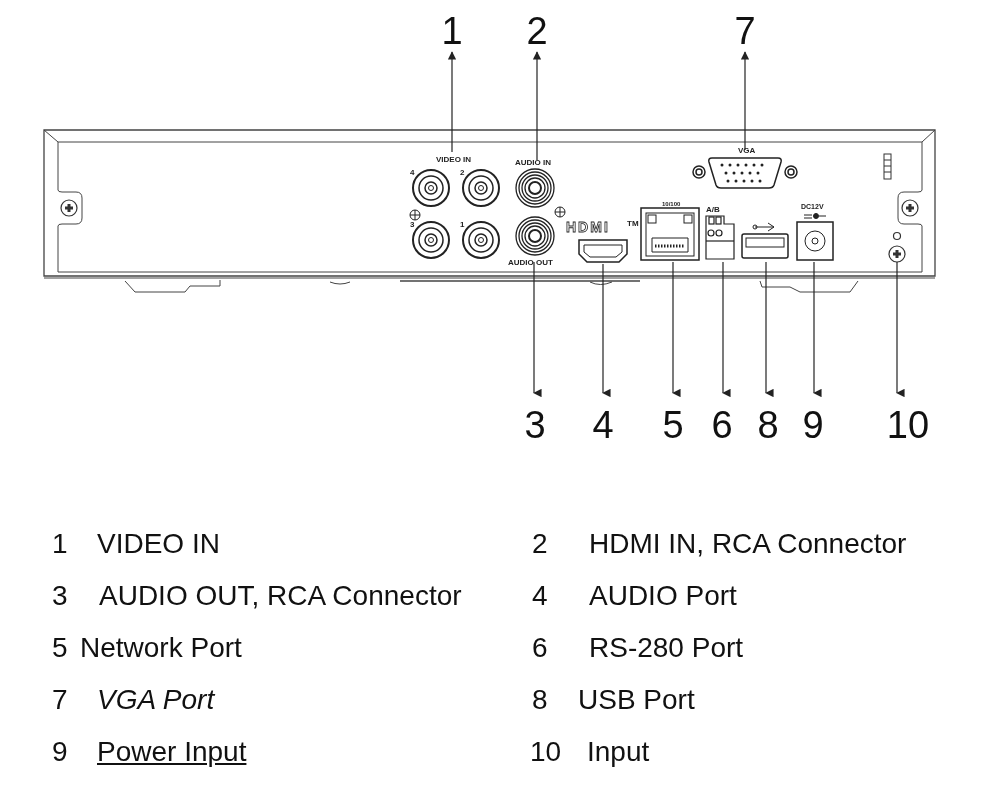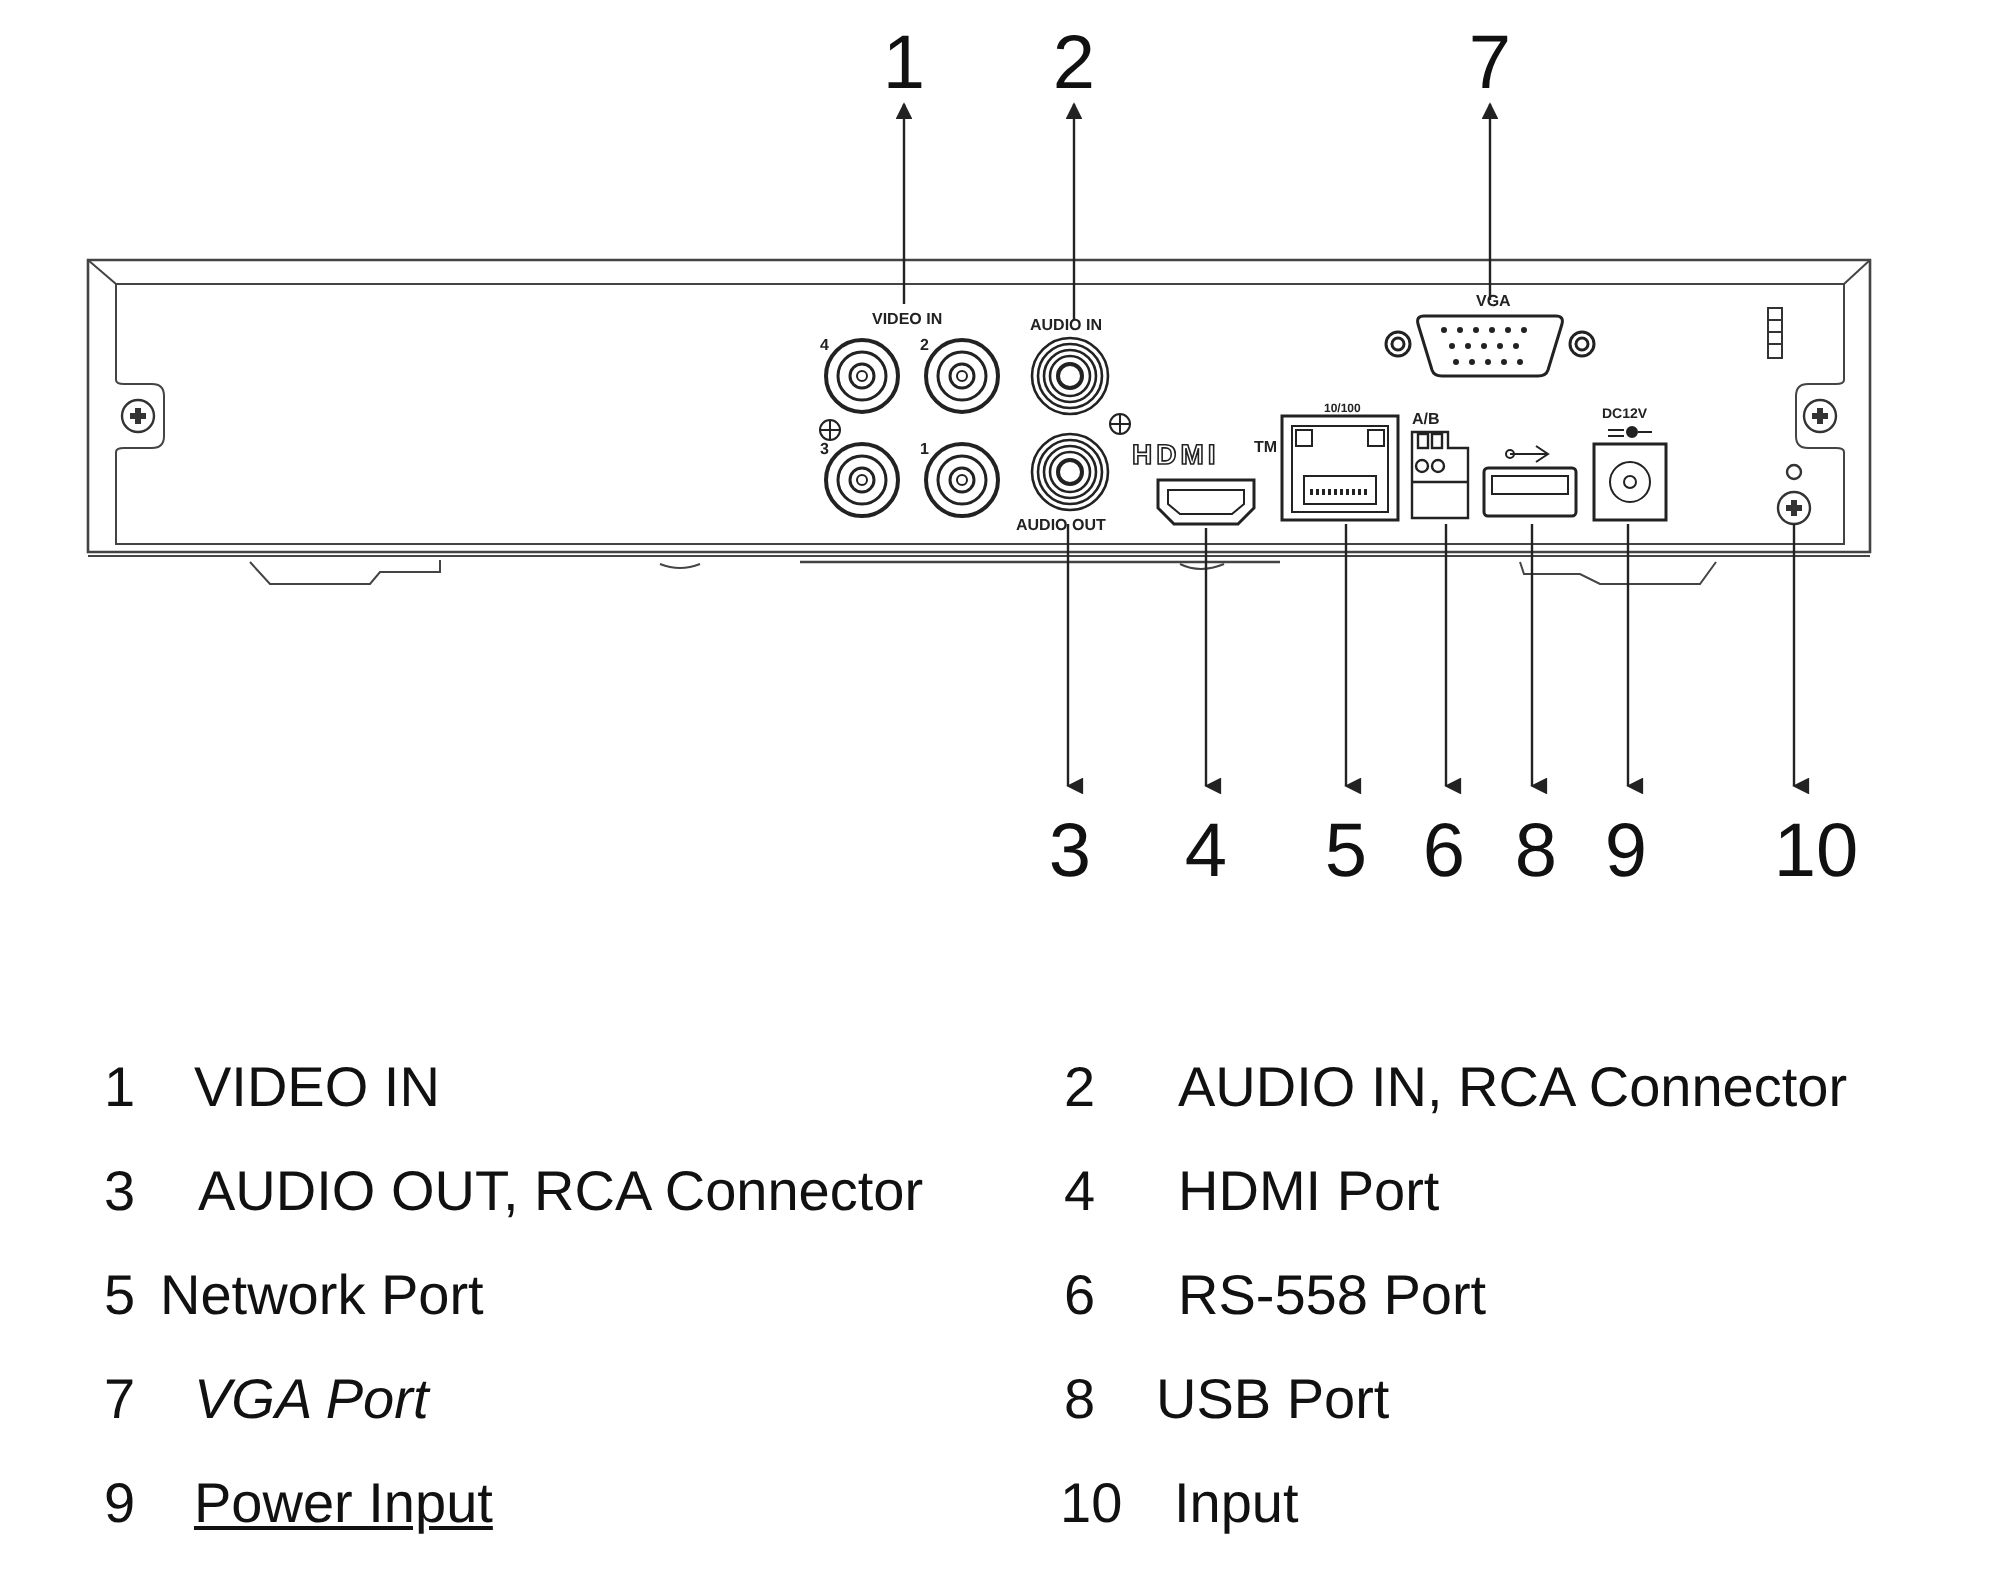--- a/index.html
+++ b/index.html
@@ -210,22 +210,22 @@
       <text class="callout" x="673" y="438" text-anchor="middle">5</text>
       <text class="callout" x="722" y="438" text-anchor="middle">6</text>
       <text class="callout" x="768" y="438" text-anchor="middle">8</text>
       <text class="callout" x="813" y="438" text-anchor="middle">9</text>
       <text class="callout" x="908" y="438" text-anchor="middle">10</text>
     </g>
 </svg>
 
 <div id="legend">
     <div class="leg-item" style="top: 8px; left: 52px;"><span class="leg-num">1</span><span class="leg-label" style="left: 45px;">VIDEO IN</span></div>
-    <div class="leg-item" style="top: 8px; left: 532px;"><span class="leg-num">2</span><span class="leg-label" style="left: 57px;">AUDIO IN, RCA Connector</span></div>
+    <div class="leg-item" style="top: 8px; left: 532px;"><span class="leg-num">2</span><span class="leg-label" style="left: 57px;">HDMI IN, RCA Connector</span></div>
     <div class="leg-item" style="top: 60px; left: 52px;"><span class="leg-num">3</span><span class="leg-label" style="left: 47px;">AUDIO OUT, RCA Connector</span></div>
-    <div class="leg-item" style="top: 60px; left: 532px;"><span class="leg-num">4</span><span class="leg-label" style="left: 57px;">HDMI Port</span></div>
+    <div class="leg-item" style="top: 60px; left: 532px;"><span class="leg-num">4</span><span class="leg-label" style="left: 57px;">AUDIO Port</span></div>
     <div class="leg-item" style="top: 112px; left: 52px;"><span class="leg-num">5</span><span class="leg-label" style="left: 28px;">Network Port</span></div>
-    <div class="leg-item" style="top: 112px; left: 532px;"><span class="leg-num">6</span><span class="leg-label" style="left: 57px;">RS-558 Port</span></div>
+    <div class="leg-item" style="top: 112px; left: 532px;"><span class="leg-num">6</span><span class="leg-label" style="left: 57px;">RS-280 Port</span></div>
     <div class="leg-item" style="top: 164px; left: 52px;"><span class="leg-num">7</span><span class="leg-label" style="left: 45px; font-style: italic;">VGA Port</span></div>
     <div class="leg-item" style="top: 164px; left: 532px;"><span class="leg-num">8</span><span class="leg-label" style="left: 46px;">USB Port</span></div>
     <div class="leg-item" style="top: 216px; left: 52px;"><span class="leg-num">9</span><span class="leg-label" style="left: 45px; text-decoration: underline;">Power Input</span></div>
     <div class="leg-item" style="top: 216px; left: 530px;"><span class="leg-num">10</span><span class="leg-label" style="left: 57px;">Input</span></div>
   </div>
 
 </body></html>

